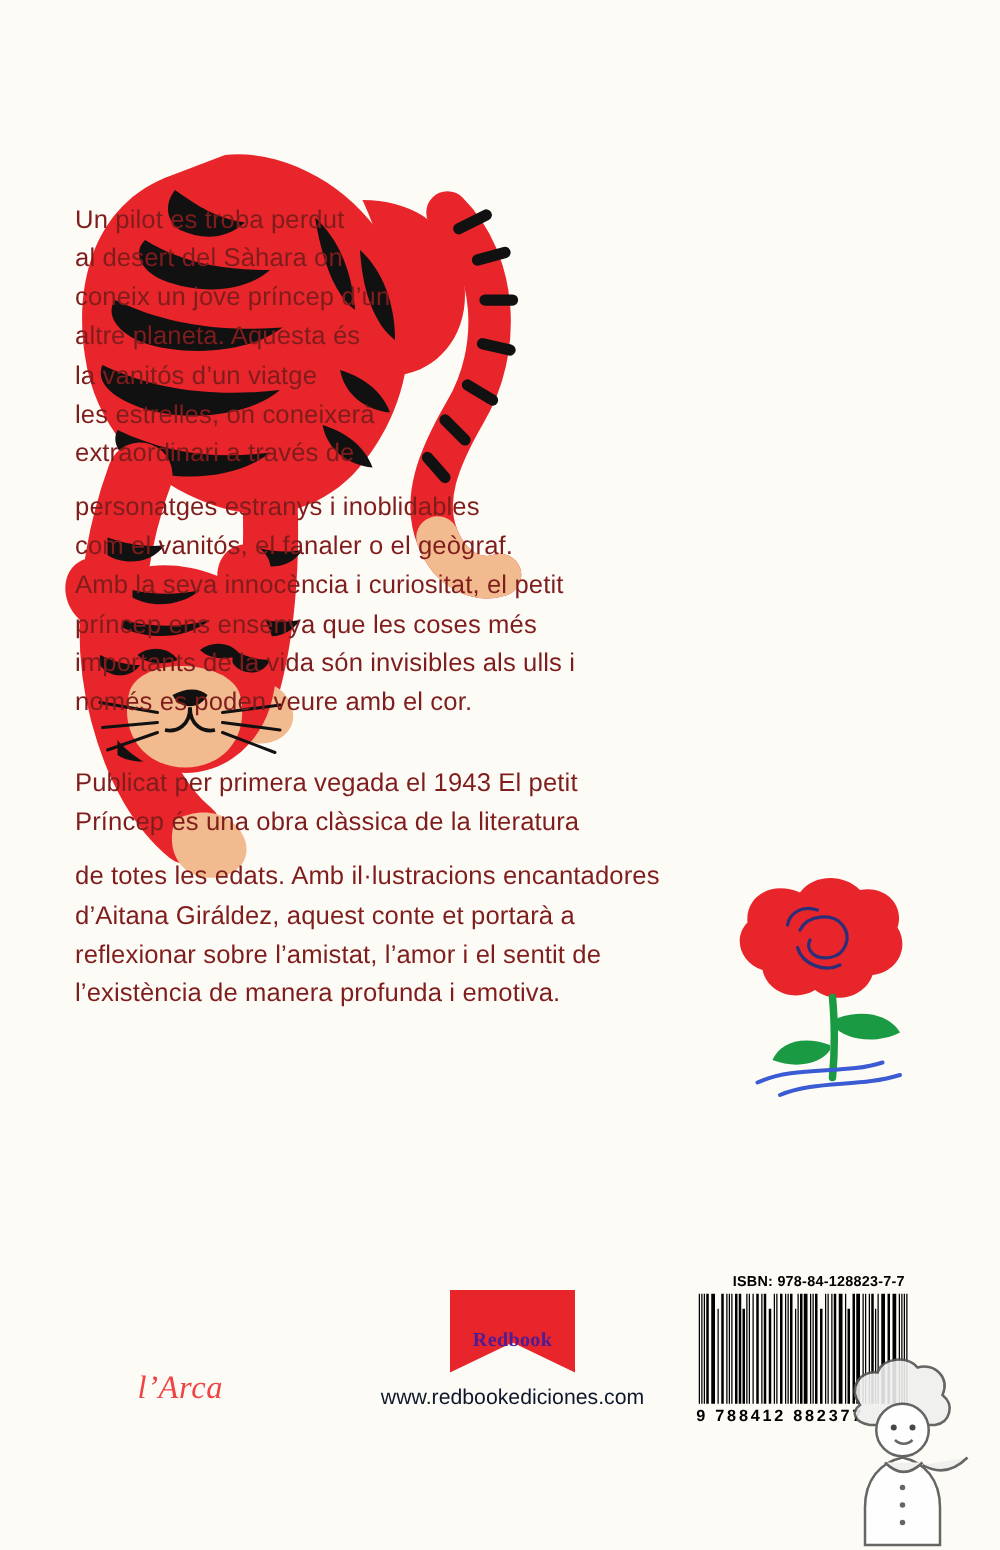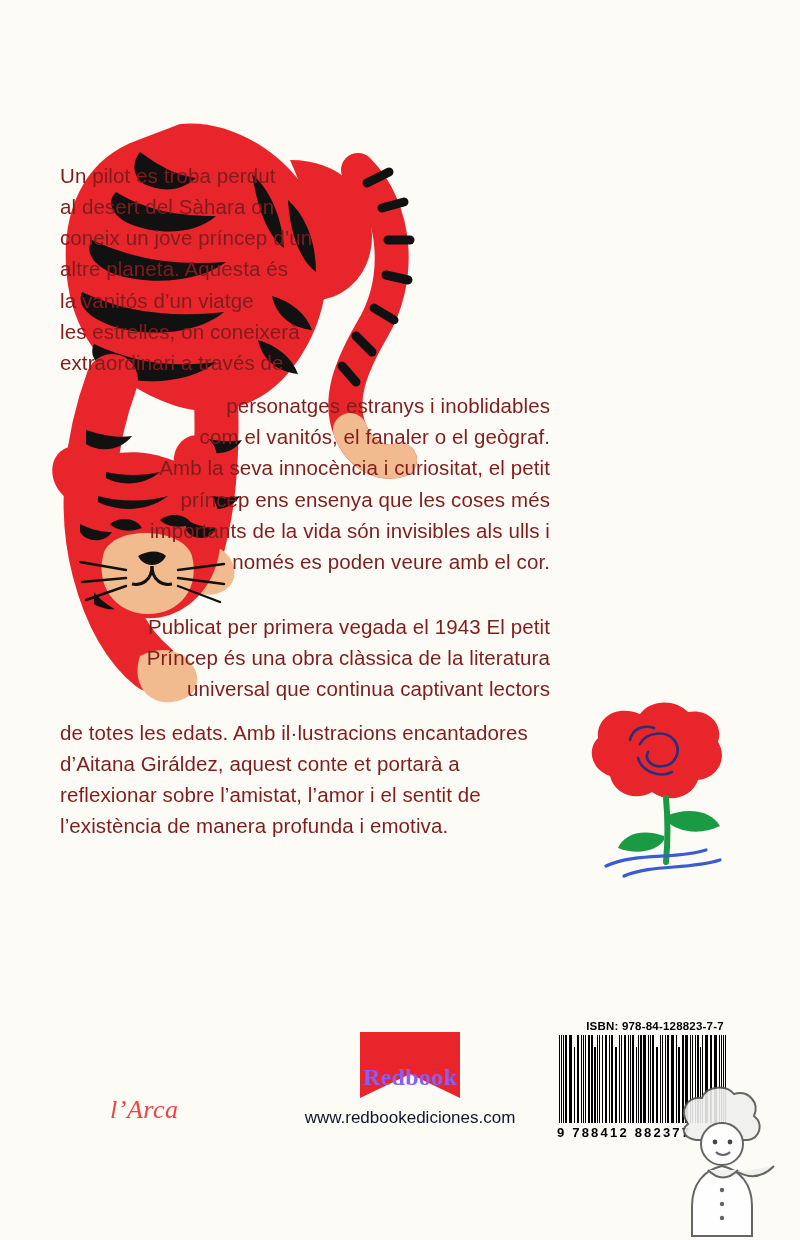--- a/index.html
+++ b/index.html
@@ -57,21 +57,21 @@
   .para-1 {
     margin-left: 360px;
     width: 320px;
     text-align: right;
   }
   .para-1 .l { display: block; }
   .para-2 {
     margin-left: 190px;
     width: 490px;
   }
-  .para-2 .l { display: block; text-align: right; }
+  .para-2 .l { display: block; }
   .para-3 {
     margin-left: 0px;
     width: 600px;
   }
   .para-3 .l { display: block; }
 
   
   .footer {
     position: absolute;
     left: 0;
@@ -102,22 +102,22 @@
     margin: 0 auto;
     position: relative;
   }
   .pub-name {
     position: absolute;
     left: 0;
     right: 0;
     top: 34px;
     font-family: "Liberation Serif", serif;
     font-weight: bold;
-    font-size: 24px;
-    color: #8b5cf6;
+    font-size: 16px;
+    color: #4c1d95;
     letter-spacing: 0.3px;
   }
   .pub-url {
     margin-top: 8px;
     font-family: Liberation Sans, sans-serif;
     font-size: 17px;
     color: #0f172a;
   }
 
   
@@ -308,21 +308,20 @@
       <span class="l">com el vanitós, el fanaler o el geògraf.</span>
       <span class="l">Amb la seva innocència i curiositat, el petit</span>
       <span class="l">príncep ens ensenya que les coses més</span>
       <span class="l">importants de la vida són invisibles als ulls i</span>
       <span class="l">només es poden veure amb el cor.</span>
     </p>
 
     <p class="para-2" style="margin-top:34px;">
       <span class="l">Publicat per primera vegada el 1943 El petit</span>
       <span class="l">Príncep és una obra clàssica de la literatura</span>
-      <span class="l">universal que continua captivant lectors</span>
     </p>
 
     <p class="para-3">
       <span class="l">de totes les edats. Amb il·lustracions encantadores</span>
       <span class="l">d’Aitana Giráldez, aquest conte et portarà a</span>
       <span class="l">reflexionar sobre l’amistat, l’amor i el sentit de</span>
       <span class="l">l’existència de manera profunda i emotiva.</span>
     </p>
   </div>
 

